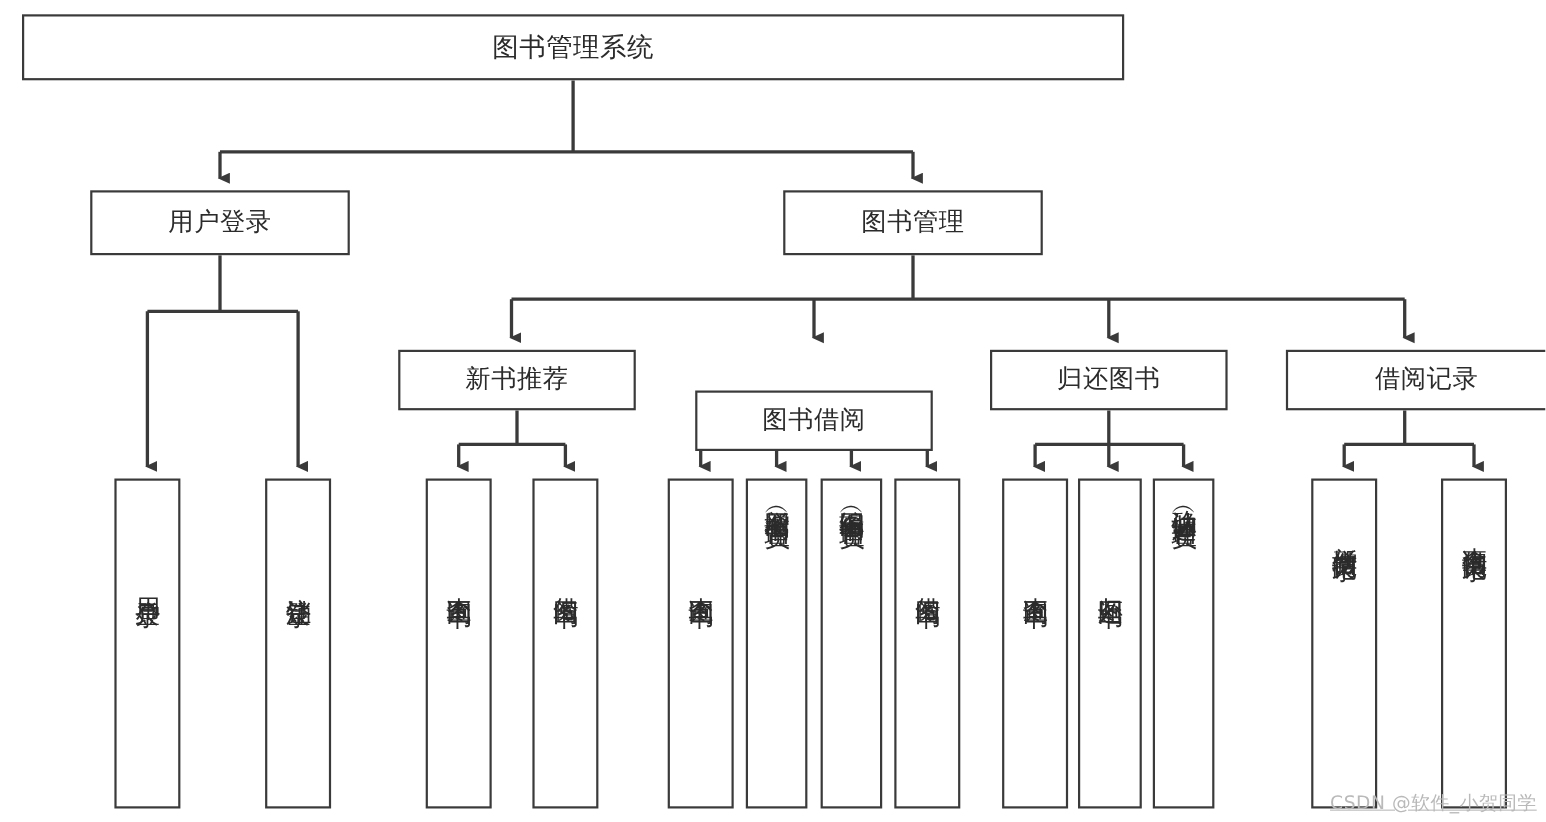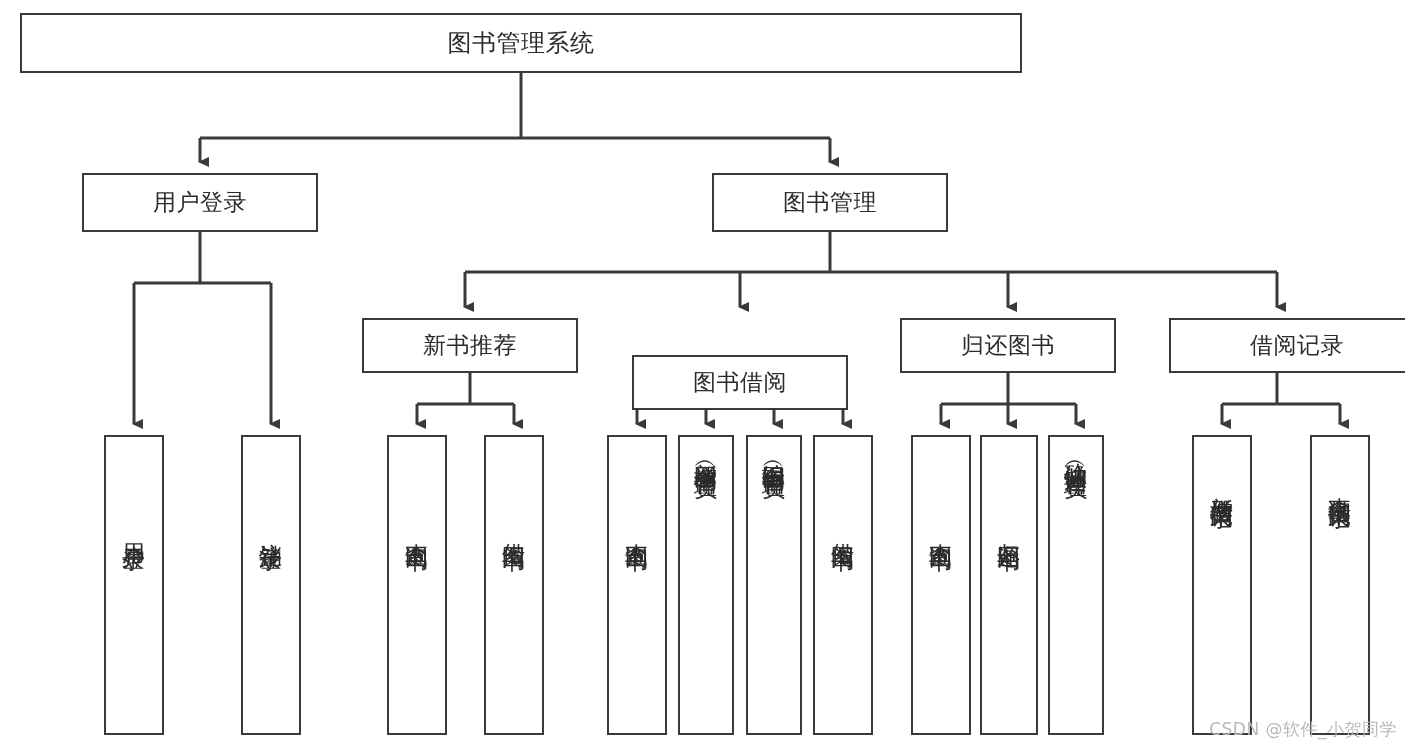--- a/index.html
+++ b/index.html
@@ -64,20 +64,21 @@
   }
   .watermark {
     position: absolute;
     right: 8px;
     bottom: 6px;
     font-size: 17px;
     color: #b9b9b9;
     letter-spacing: 0.5px;
     white-space: nowrap;
     font-family: "DejaVu Sans", "Liberation Sans", sans-serif;
+    text-decoration: underline;
   }
 </style>
 </head>
 <body>
 
 <div id="canvas">
 
   <svg class="wires" viewBox="0 0 1405 747" xmlns="http://www.w3.org/2000/svg">
     <defs>
       <marker id="arw" markerWidth="12" markerHeight="12" refX="5" refY="9" orient="auto" markerUnits="userSpaceOnUse">

